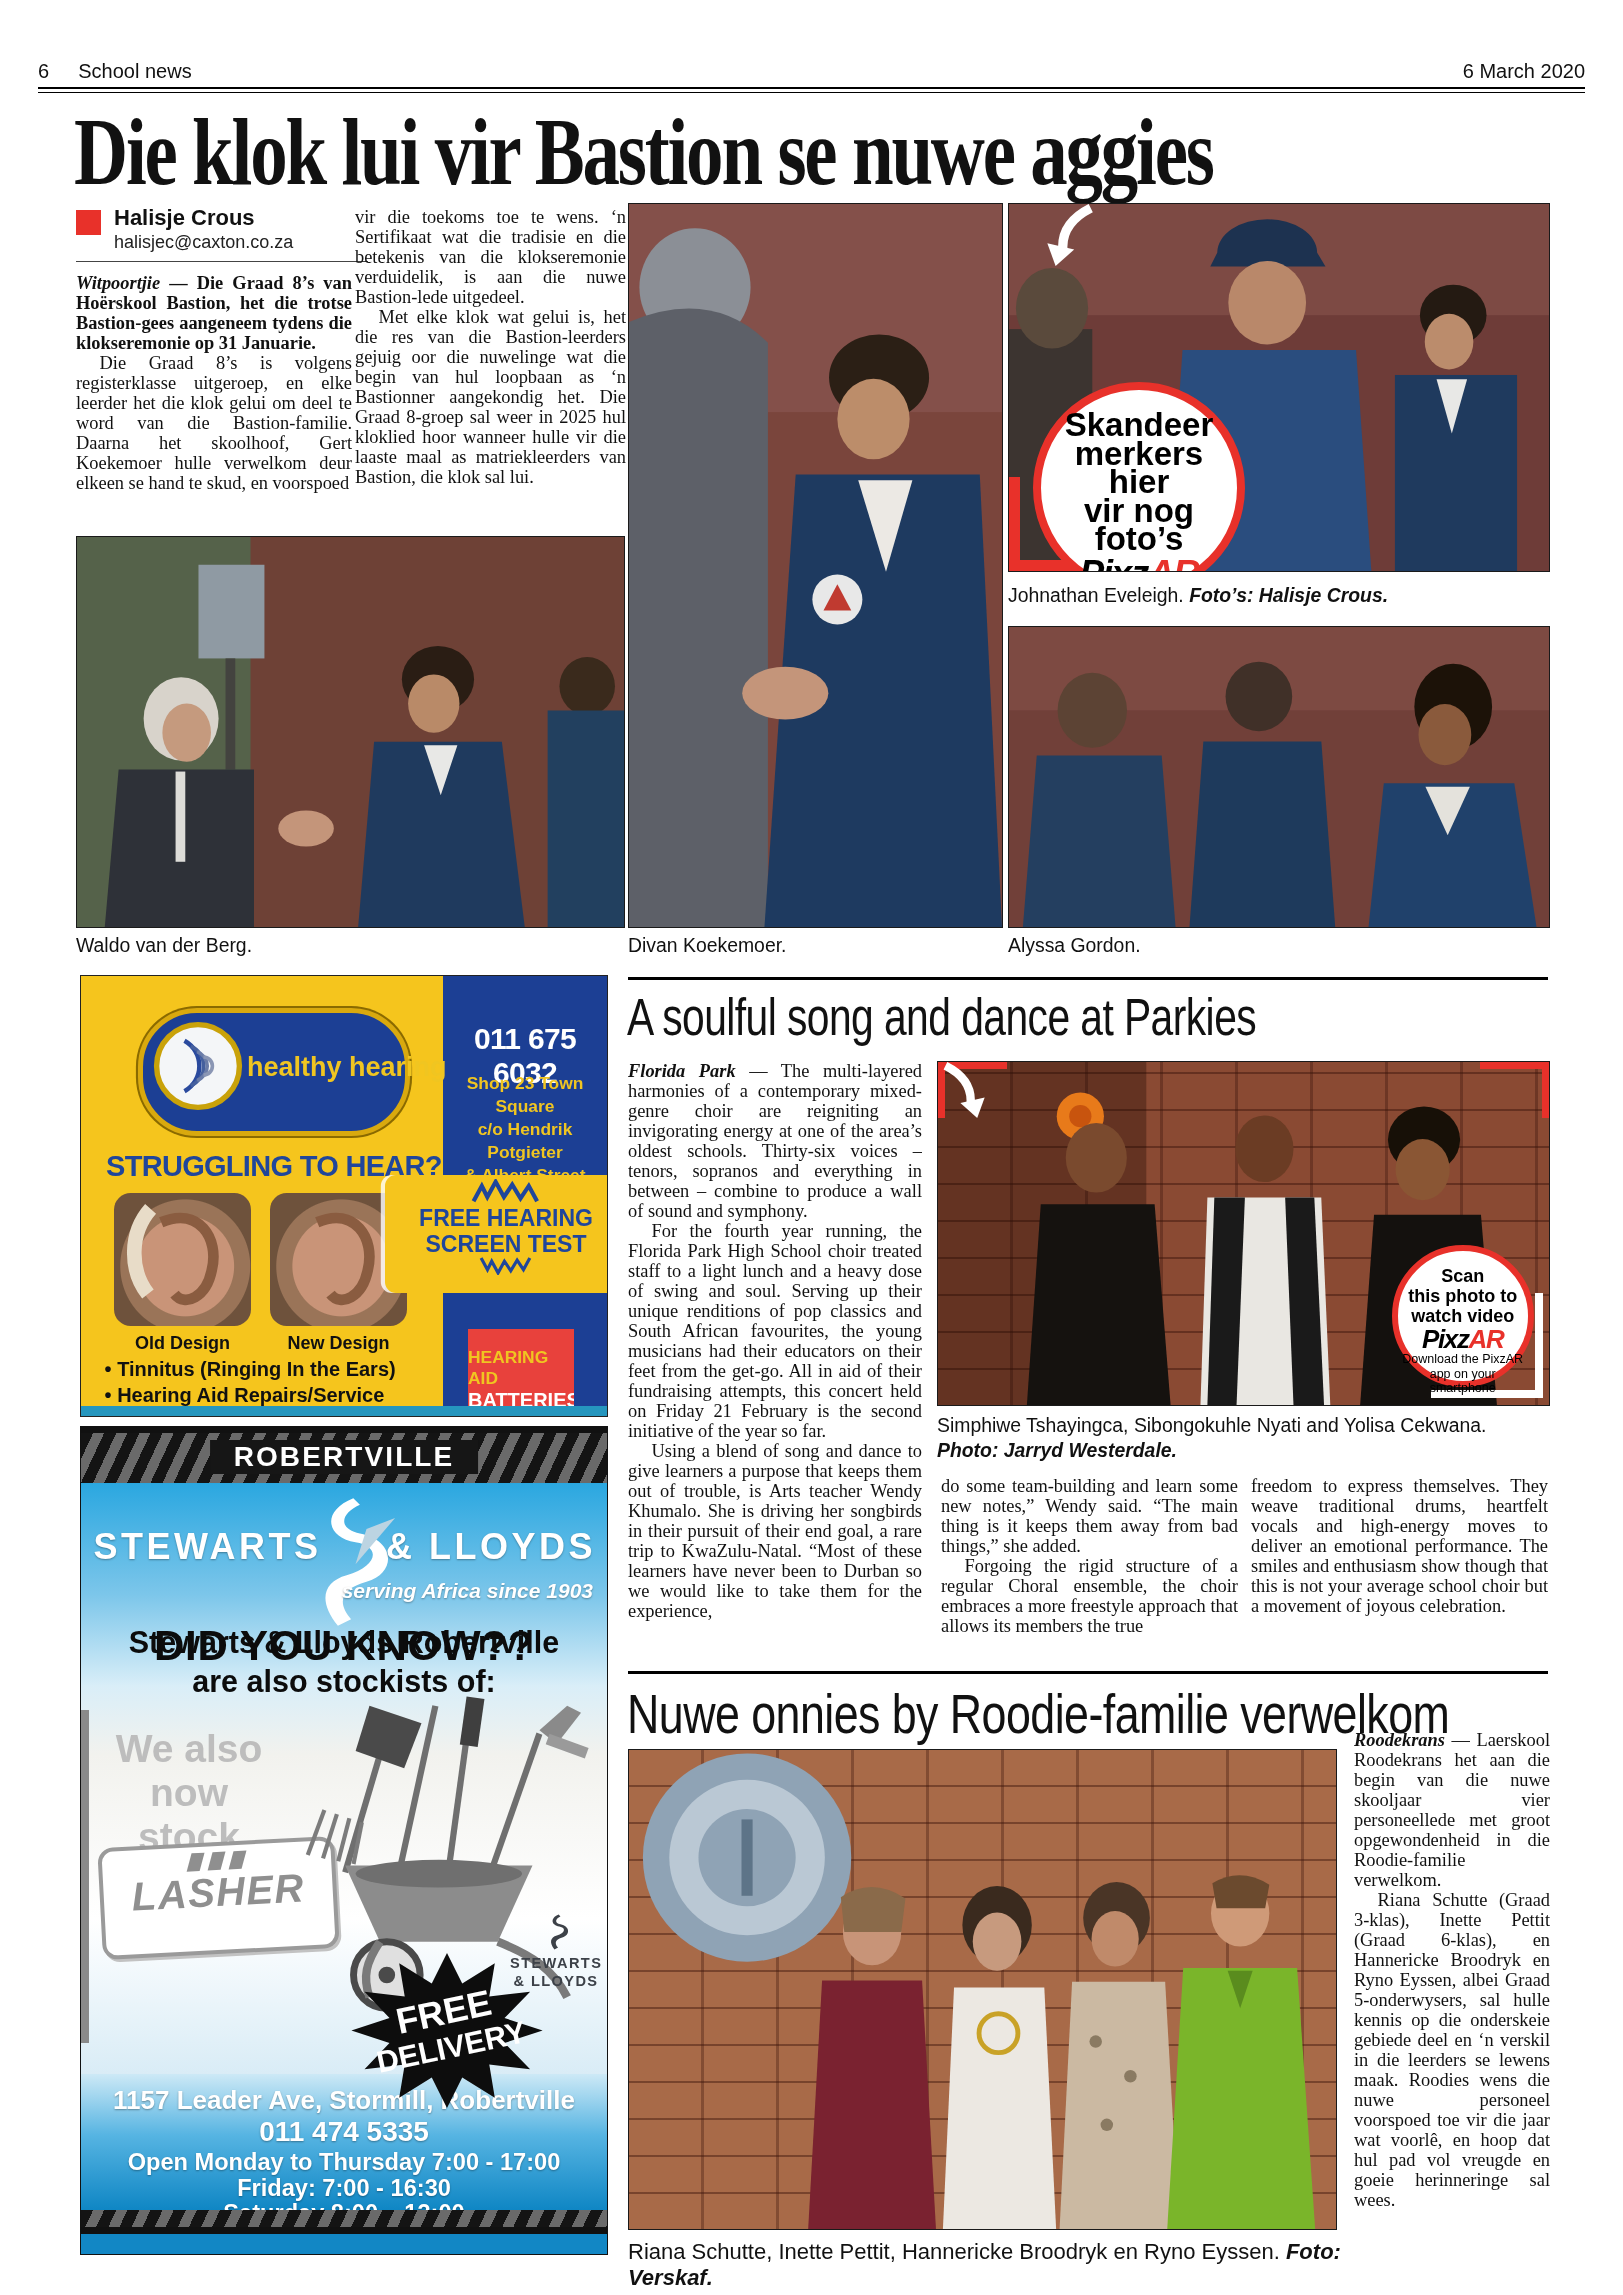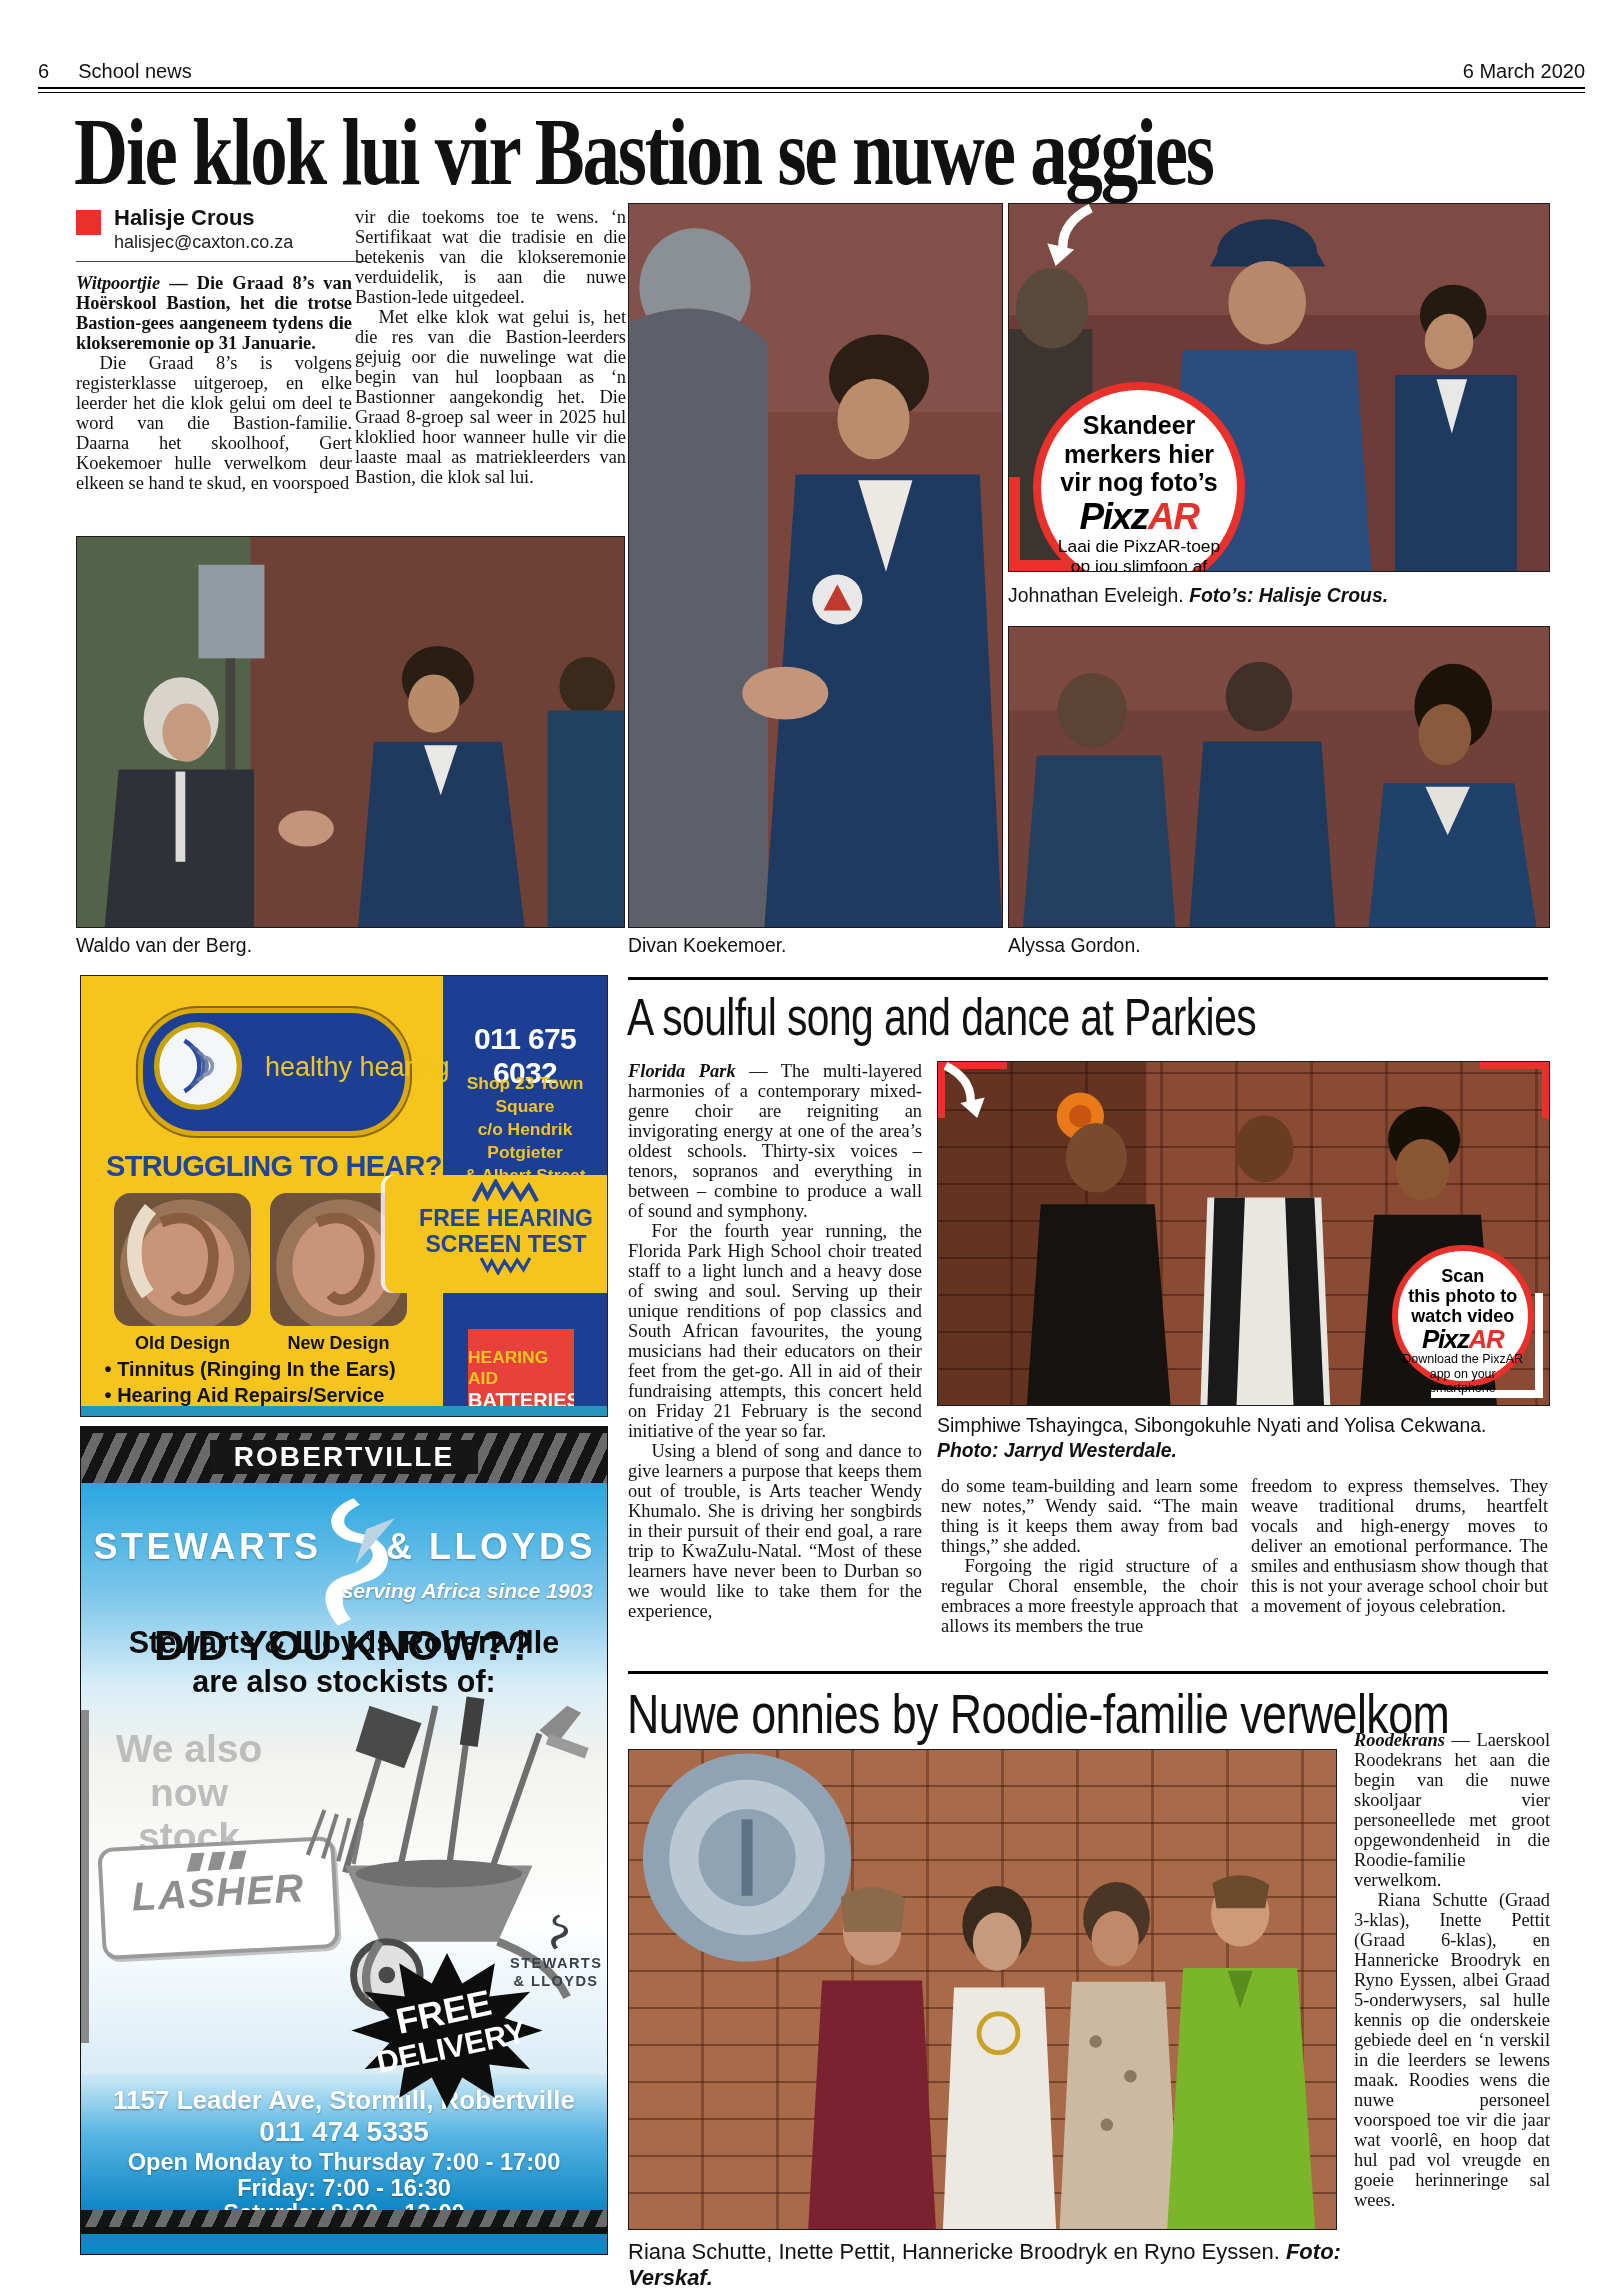--- a/index.html
+++ b/index.html
@@ -108,21 +108,21 @@
       <path d="M300,70 a72,48 0 0 1 144,0 l12,20 h-166 z" fill="#1d3250"></path>
       <ellipse cx="372" cy="142" rx="56" ry="60" fill="#b9886a"></ellipse>
       <path d="M250,210 L500,210 L522,528 L228,528 Z" fill="#2a4d7e"></path>
       <ellipse cx="640" cy="160" rx="48" ry="44" fill="#241a12"></ellipse>
       <ellipse cx="634" cy="198" rx="35" ry="40" fill="#bb8c6c"></ellipse>
       <rect x="556" y="246" width="176" height="282" fill="#1f3a5e"></rect>
       <polygon points="616,252 660,252 638,330" fill="#e8e8e6"></polygon>
     </svg>
 
     <div class="badge" style="left:24px;top:178px;width:212px;height:212px;border:8.3px solid #e8312a;padding-top:21px;">
-      <div class="bl" style="font-size:25px;line-height:28.5px;">
+      <div class="bl" style="font-size:33px;line-height:28.5px;">
         <div>Skandeer</div>
         <div>merkers hier</div>
         <div>vir nog foto’s</div>
       </div>
       <div class="pix-logo" style="font-size:37px;margin-top:1.4px;"><span>Pixz</span><span class="pix-red">AR</span></div>
       <div style="font-size:17.4px;line-height:20px;margin-top:1.4px;">
         <div>Laai die PixzAR-toep</div>
         <div>op jou slimfoon af</div>
       </div>
     </div>
@@ -279,21 +279,21 @@
   <div class="hear-ad" style="left:80px;top:975px;width:526px;height:440px;">
 
     <div class="abs" style="left:57px;top:32px;width:262px;height:118px;background:#1c3f94;border-radius:59px;border:5.6px solid #d9a90e;box-shadow:0 0 0 2.1px #8a6a00;">
       <svg class="abs" style="left:9.7px;top:8.3px;width:90px;height:90px;" viewBox="0 0 100 100">
         <circle cx="50" cy="50" r="46" fill="#f4f6f8" stroke="#c9a20a" stroke-width="6"></circle>
         <path d="M35,22 a32,32 0 0 1 0,56" stroke="#2a4a9e" stroke-width="5" fill="none"></path>
         <path d="M42,28 a24,24 0 0 1 0,44" stroke="#45609e" stroke-width="4" fill="none"></path>
         <path d="M49,34 a17,17 0 0 1 0,32" stroke="#6a7ca8" stroke-width="4" fill="none"></path>
         <path d="M56,40 a10,10 0 0 1 0,20" stroke="#8a96b4" stroke-width="4" fill="none"></path>
       </svg>
-      <div class="abs sans" style="left:122px;top:39px;font-size:27px;font-weight:normal;color:#f0c521;white-space:nowrap;">healthy  hearing</div>
+      <div class="abs sans" style="left:104px;top:39px;font-size:27px;font-weight:bold;color:#f0c521;white-space:nowrap;">healthy  hearing</div>
     </div>
 
     <div class="abs sans" style="left:25px;top:174px;width:319px;text-align:center;font-size:29px;font-weight:bold;color:#20469b;letter-spacing:-0.7px;white-space:nowrap;">STRUGGLING TO HEAR?</div>
 
     <div class="ear" style="left:33px;top:217px;width:137px;height:133px;">
       <svg viewBox="0 0 100 100" style="width:100%;height:100%;">
         <path d="M26,12 C10,30 10,58 24,76" stroke="#e8dcc8" stroke-width="11" fill="none"></path>
         <path d="M34,22 C62,10 78,34 72,58 C68,78 52,86 44,76" stroke="#8a5c40" stroke-width="8" fill="none"></path>
       </svg>
     </div>

